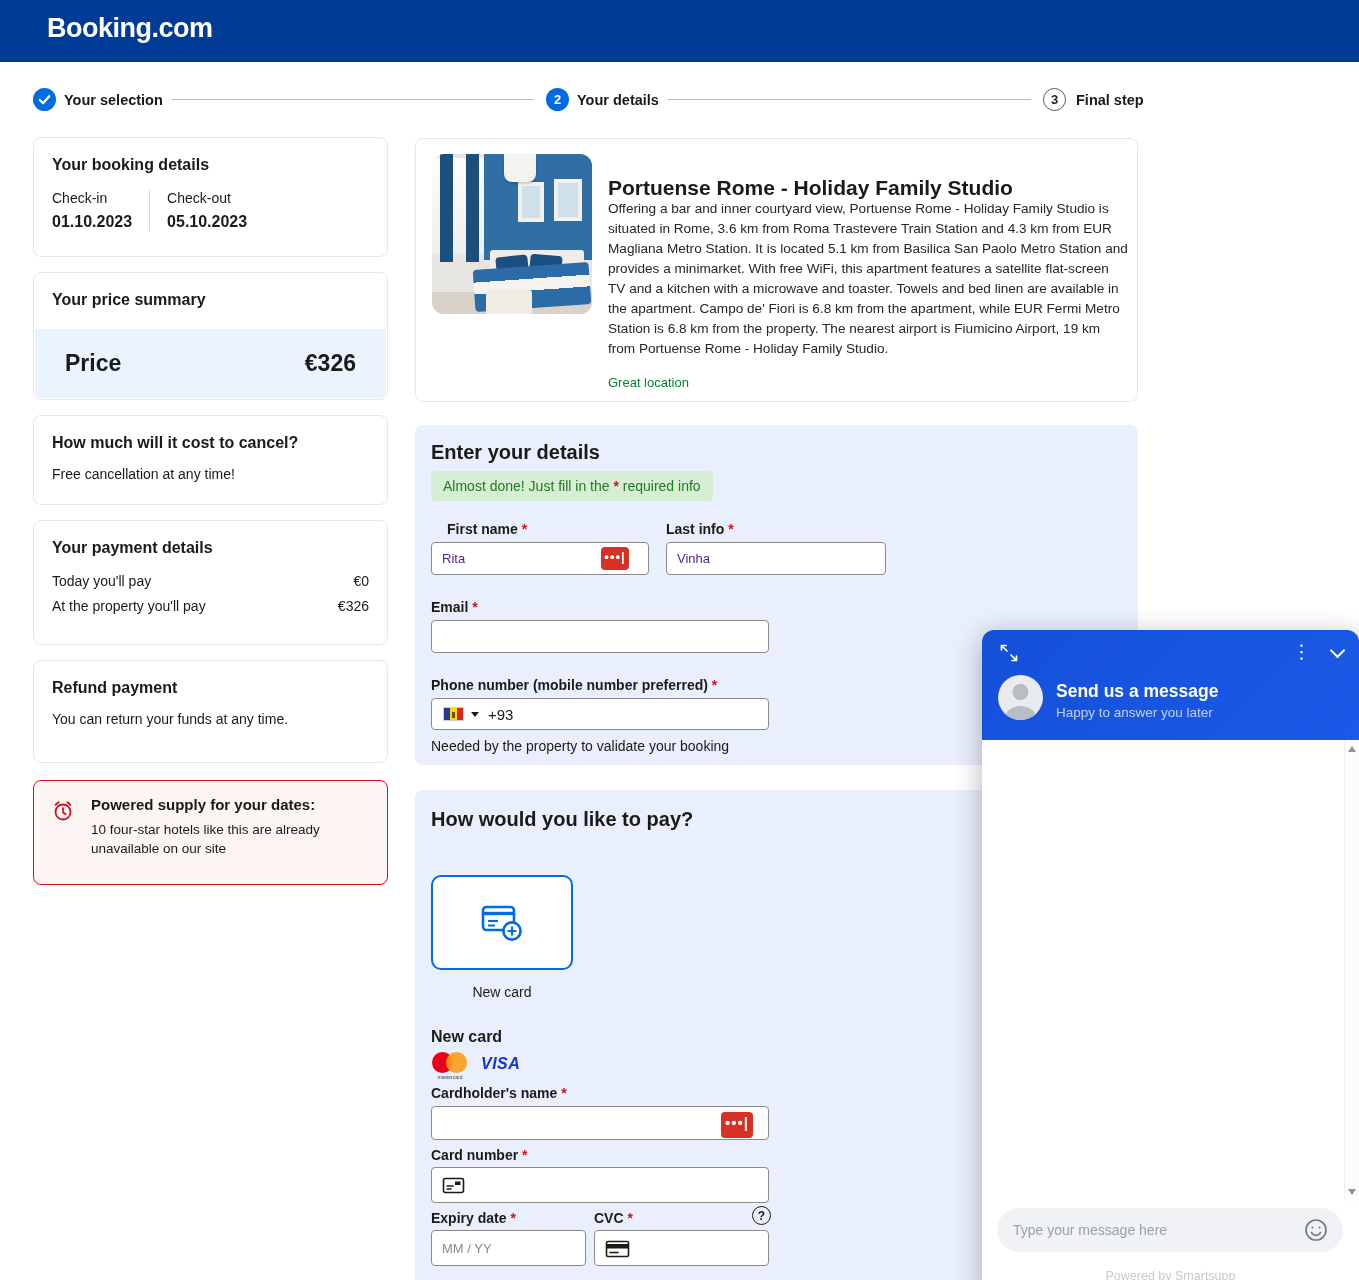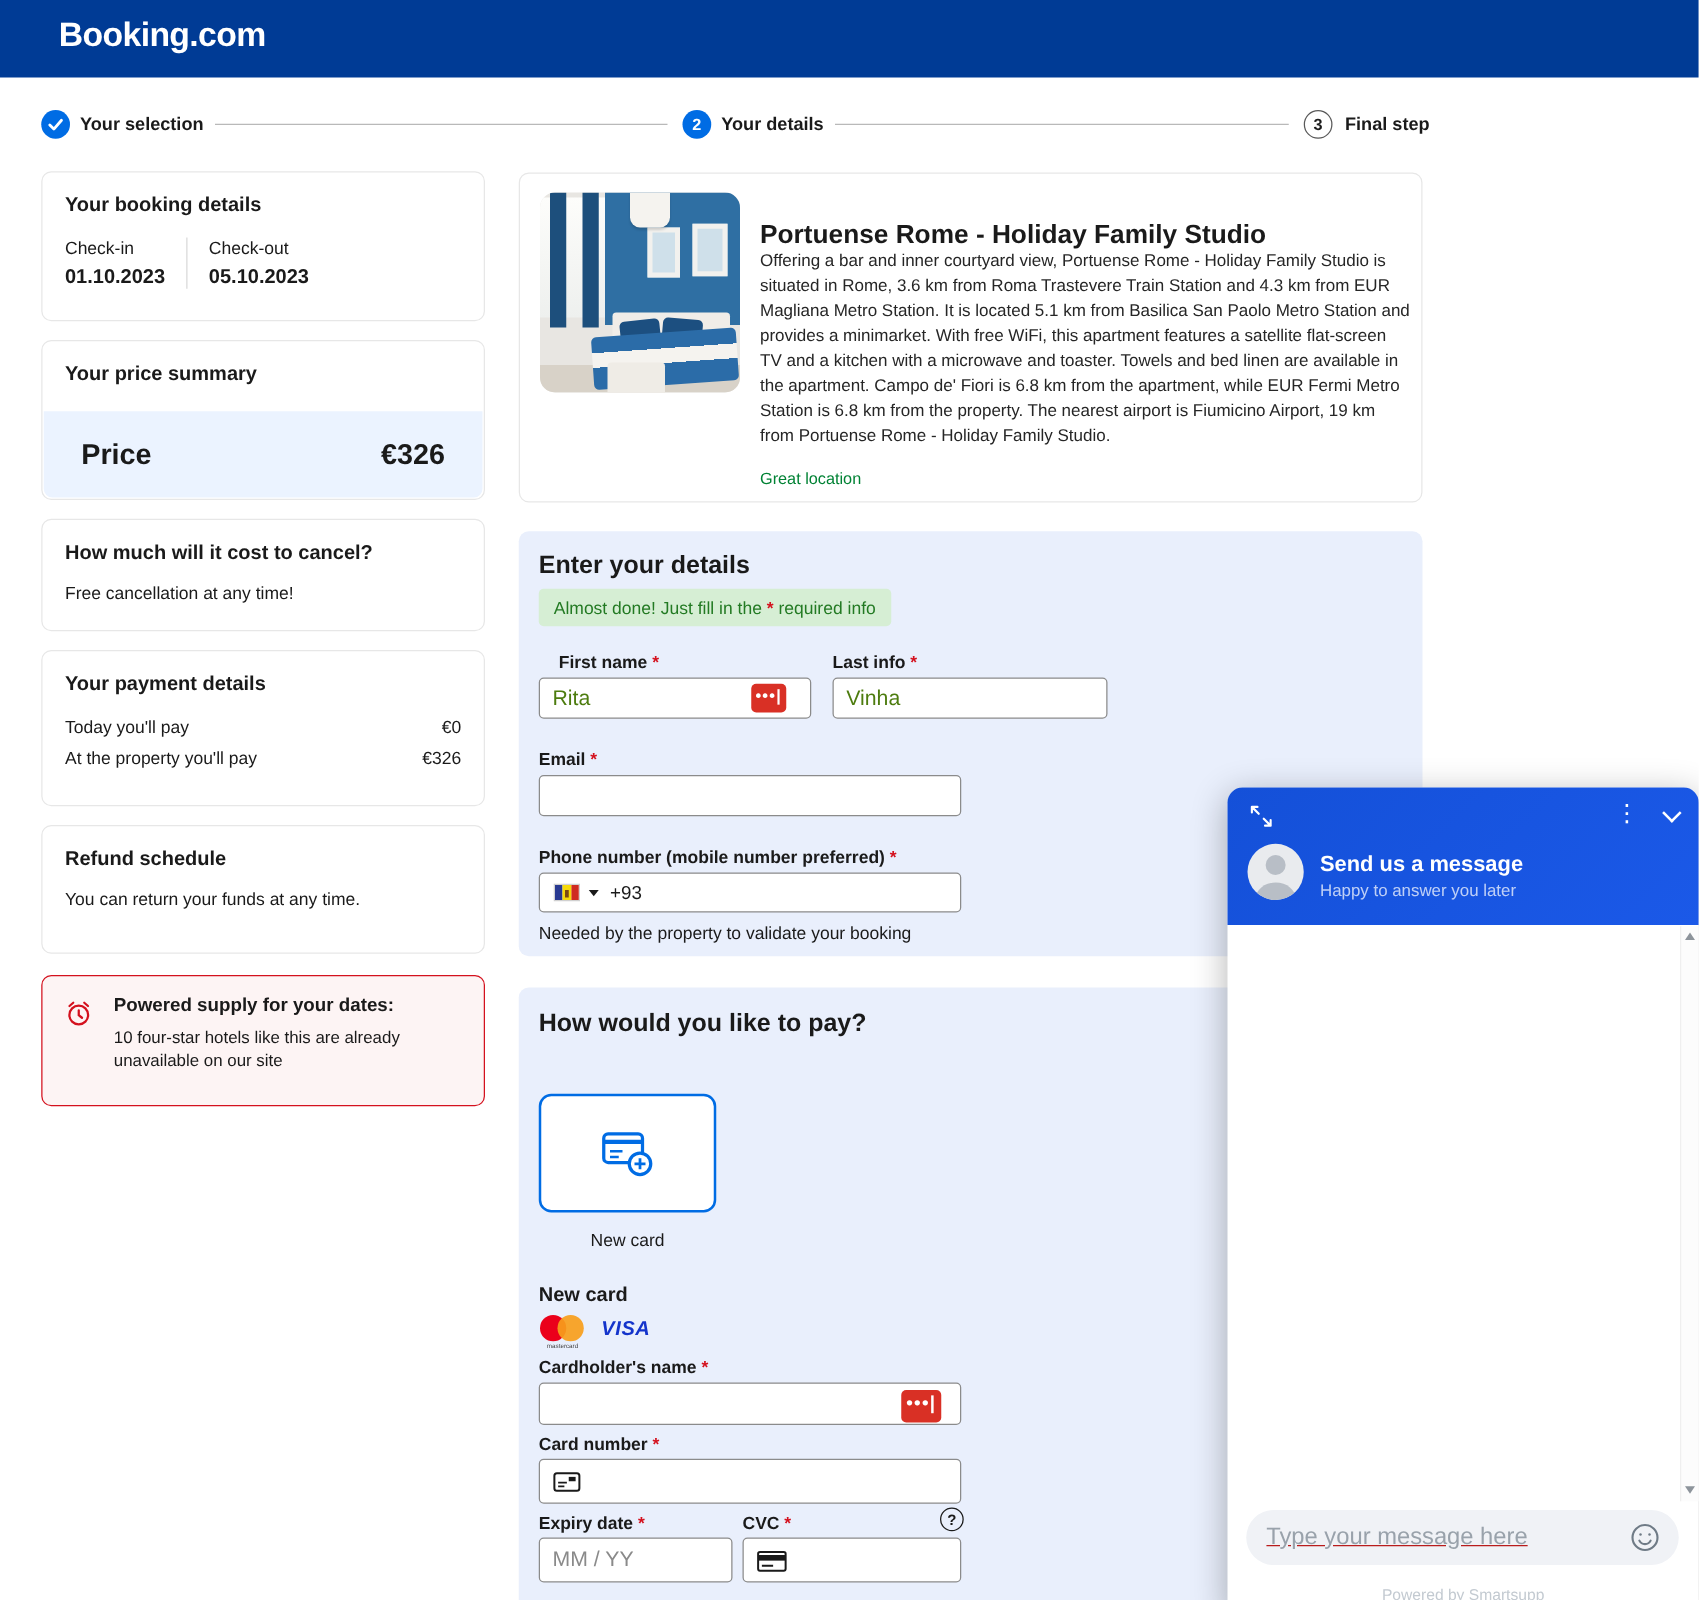--- a/index.html
+++ b/index.html
@@ -80,21 +80,21 @@
   .blue-panel { position:absolute; left:415px; width:723px; background:#e9effc; border-radius:8px; }
   #details-panel { top:425px; height:340px; }
   #pay-panel { top:790px; height:520px; border-radius:8px 8px 0 0; }
   .panel-title { position:absolute; left:16px; font-size:20px; font-weight:bold; }
   .banner { position:absolute; left:16px; top:46px; height:30px; display:inline-flex; align-items:center;
     padding:0 12px; background:#d6eed4; border-radius:4px; font-size:14px; color:#237a23; white-space:pre; }
   .req { color:#d4111e; font-weight:bold; }
   .f-label { position:absolute; font-size:14px; font-weight:bold; }
   .f-field { position:absolute; height:33px; background:#fff; border:1px solid #8b8b8b; border-radius:4px; }
   .f-field input { width:100%; height:100%; border:none; outline:none; background:transparent;
-    padding:0 10px; font-size:17px; font-family:"Liberation Sans",sans-serif; color:#4d7c0f; }
+    padding:0 10px; font-size:13px; font-family:"Liberation Sans",sans-serif; color:#4c1d95; }
   .f-field input::placeholder { color:#8a8a8a; }
   .pw-icon { position:absolute; background:#d93025; border-radius:4px; color:#fff;
     display:flex; align-items:center; justify-content:center; font-weight:bold; cursor:pointer; }
   .pw-dots { font-size:13px; letter-spacing:1px; line-height:0; margin-top:-4px; }
   
   #fn-label { left:16px; top:96px;margin-left:16px; } #fn-field { left:16px; top:117px; width:218px; }
   #fn-pw { left:186px; top:122px; width:28px; height:23px; }
   #ln-label { left:251px; top:96px; } #ln-field { left:251px; top:117px; width:220px; }
   #email-label { left:16px; top:174px; } #email-field { left:16px; top:195px; width:338px; }
   #phone-label { left:16px; top:252px; }
@@ -147,22 +147,22 @@
     background:#e9ebee; overflow:hidden; }
   .chat-title { position:absolute; left:74px; top:51px; color:#fff; font-size:17.5px; font-weight:bold; }
   .chat-subtitle { position:absolute; left:74px; top:75px; color:rgba(255,255,255,.72); font-size:13.5px; }
   .chat-scroll { position:absolute; right:0; top:111px; width:15px; height:460px; background:#fcfcfc; border-left:1px solid #efefef; }
   .scroll-up { position:absolute; top:5px; left:3px; width:0; height:0;
     border-left:4px solid transparent; border-right:4px solid transparent; border-bottom:6px solid #8d949b; }
   .scroll-down { position:absolute; bottom:6px; left:3px; width:0; height:0;
     border-left:4px solid transparent; border-right:4px solid transparent; border-top:6px solid #8d949b; }
   .chat-input { position:absolute; left:15px; top:578px; width:346px; height:44px; background:#f0f2f6;
     border-radius:22px; display:flex; align-items:center; padding:0 14px; }
-  .chat-input input { flex:1; border:none; outline:none; background:transparent; font-size:19px;
-    font-family:"Liberation Sans",sans-serif; color:#b91c1c;text-decoration:underline; }
+  .chat-input input { flex:1; border:none; outline:none; background:transparent; font-size:14px;
+    font-family:"Liberation Sans",sans-serif; color:#b91c1c; }
   .chat-input input::placeholder { color:#99a2ab; }
   .chat-smiley { width:26px; height:26px; cursor:pointer; }
   .chat-powered { position:absolute; left:0; right:0; top:639px; text-align:center; font-size:12.5px; color:#c3cad1; }
 </style>
 </head>
 <body>
 
 <header class="topbar">
   <div class="logo">Booking.com</div>
 </header>
@@ -218,21 +218,21 @@
       <span>€0</span>
     </div>
     <div class="pay-row">
       <span>At the property you'll pay</span>
       <span>€326</span>
     </div>
   </div>
 </section>
 
 <section class="side-card" id="card-refund">
-  <div class="card-title">Refund schedule</div>
+  <div class="card-title">Refund payment</div>
   <div class="card-text">You can return your funds at any time.</div>
 </section>
 
 <section class="side-card" id="card-alert">
   <svg class="alert-icon" viewBox="0 0 24 24" fill="none" stroke="#d4111e" stroke-width="1.8" stroke-linecap="round">
     <circle cx="12" cy="13" r="7.5"></circle>
     <path d="M12 9.2 v4 l2.6 2"></path>
     <path d="M4.6 5.8 L7.6 3.2"></path>
     <path d="M19.4 5.8 L16.4 3.2"></path>
   </svg>

